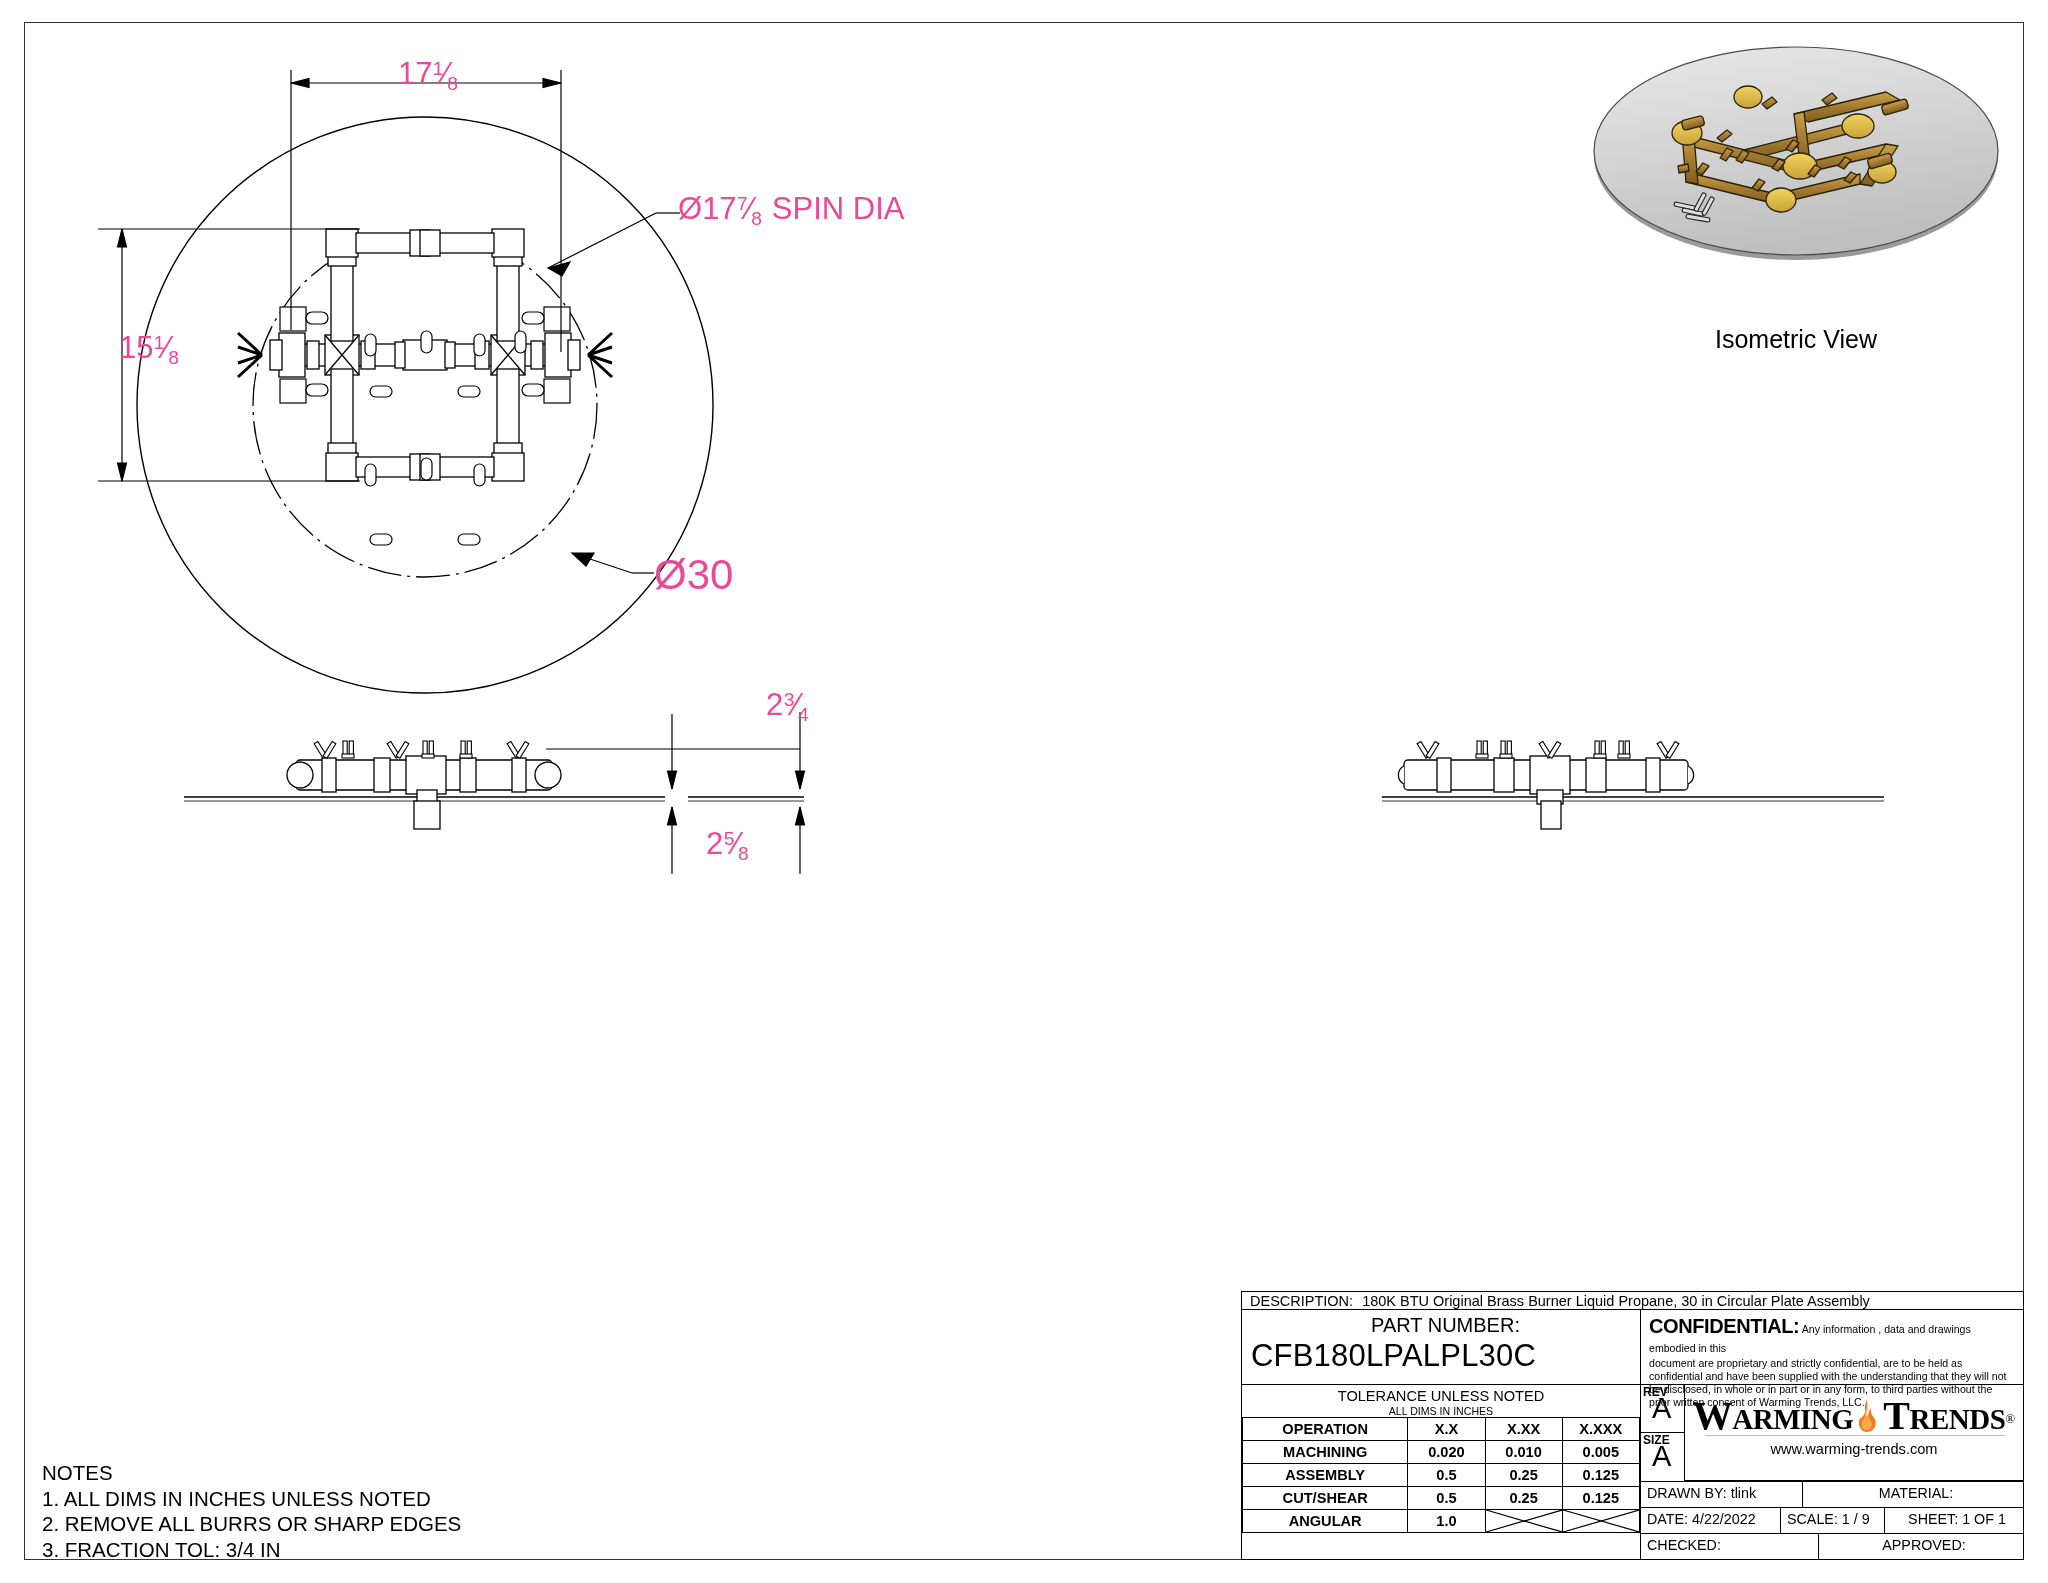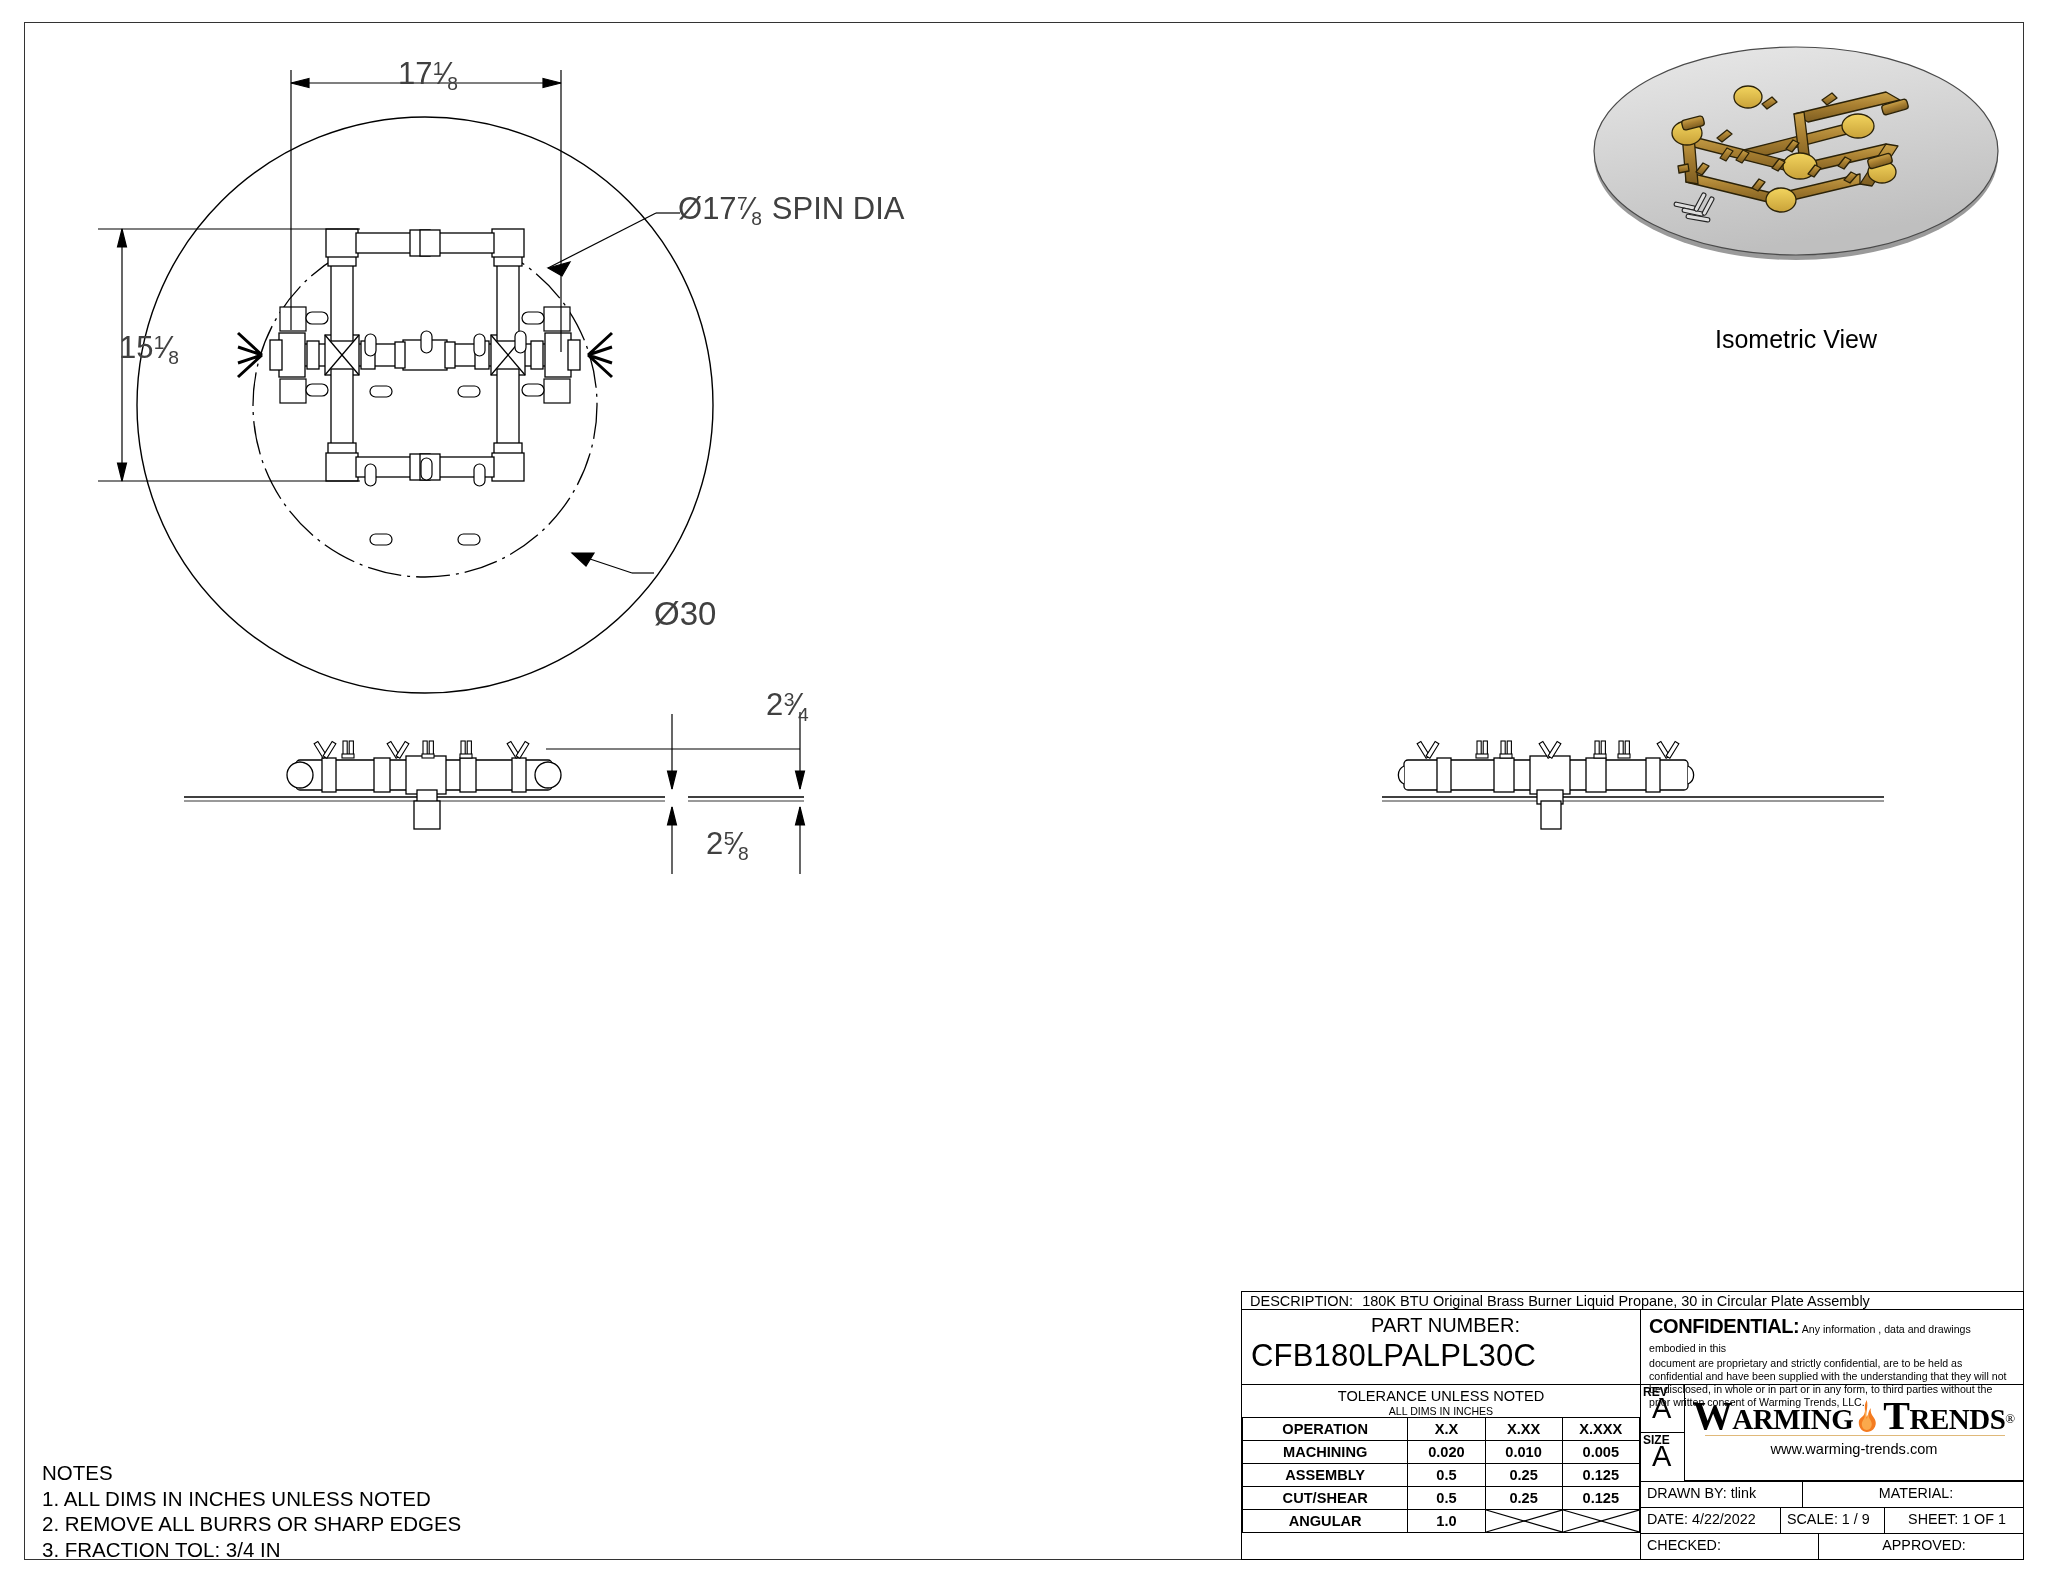--- a/index.html
+++ b/index.html
@@ -6,21 +6,21 @@
   body{width:2048px;height:1583px;position:relative;overflow:hidden;
        font-family:"Liberation Sans",sans-serif;color:#000;}
 
   #sheet{position:absolute;left:0;top:0;width:2048px;height:1583px;}
   #border{position:absolute;left:24px;top:22px;width:2000px;height:1538px;
           border:1.6px solid #333;box-sizing:border-box;}
 
   .svgLayer{position:absolute;left:0;top:0;width:2048px;height:1583px;}
 
   .dimTxt{position:absolute;font-family:"Liberation Sans",sans-serif;
-          color:#404040;white-space:nowrap;}
+          color:#ec4899;white-space:nowrap;}
 
   
   .frac{display:inline-block;position:relative;vertical-align:baseline;}
   .frac .n{font-size:0.62em;position:relative;top:-0.46em;left:0.02em;}
   .frac .sl{font-size:1.0em;}
   .frac .d{font-size:0.62em;position:relative;top:0.30em;left:-0.06em;}
 
   
   #isoBox{position:absolute;left:1586px;top:34px;width:420px;height:235px;}
   #isoLabel{position:absolute;left:1586px;top:325px;width:420px;
@@ -315,21 +315,21 @@
   </div>
 
   <div class="dimTxt" style="left:119px;top:330px;font-size:31px;">
     <span>15</span><span class="frac"><span class="n">1</span><span class="sl">⁄</span><span class="d">8</span></span>
   </div>
 
   <div class="dimTxt" style="left:678px;top:191px;font-size:31px;">
     <span>Ø</span><span>17</span><span class="frac"><span class="n">7</span><span class="sl">⁄</span><span class="d">8</span></span><span> SPIN DIA</span>
   </div>
 
-  <div class="dimTxt" style="left:654px;top:551px;font-size:33px;margin-top:44px;">
+  <div class="dimTxt" style="left:654px;top:551px;font-size:42px;">
     <span>Ø</span><span>30</span>
   </div>
 
   <div class="dimTxt" style="left:766px;top:687px;font-size:31px;">
     <span>2</span><span class="frac"><span class="n">3</span><span class="sl">⁄</span><span class="d">4</span></span>
   </div>
 
   <div class="dimTxt" style="left:706px;top:826px;font-size:31px;">
     <span>2</span><span class="frac"><span class="n">5</span><span class="sl">⁄</span><span class="d">8</span></span>
   </div>

